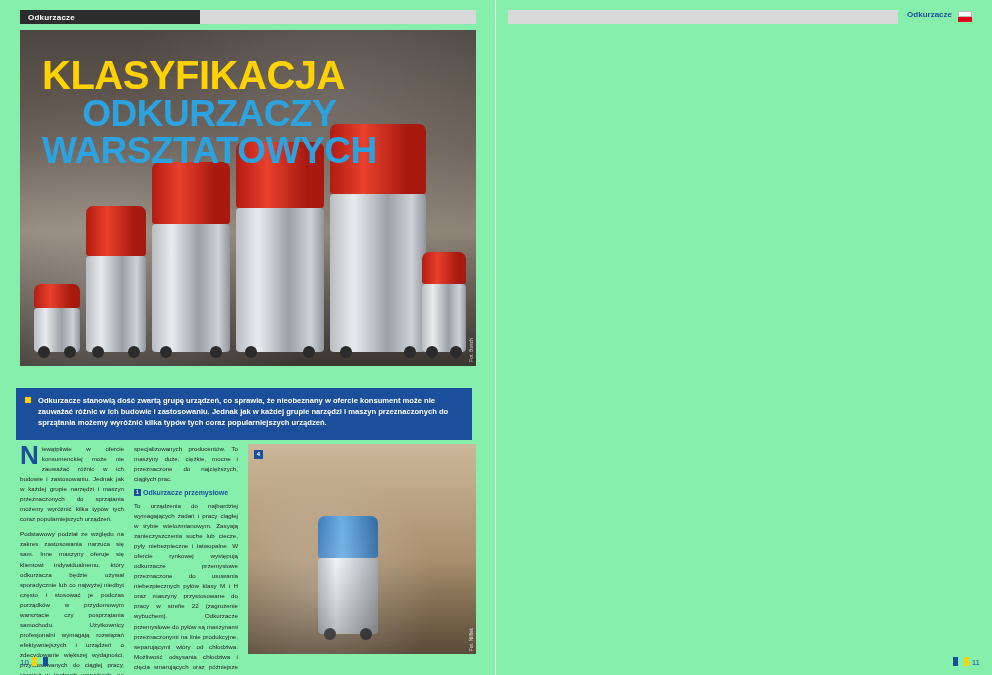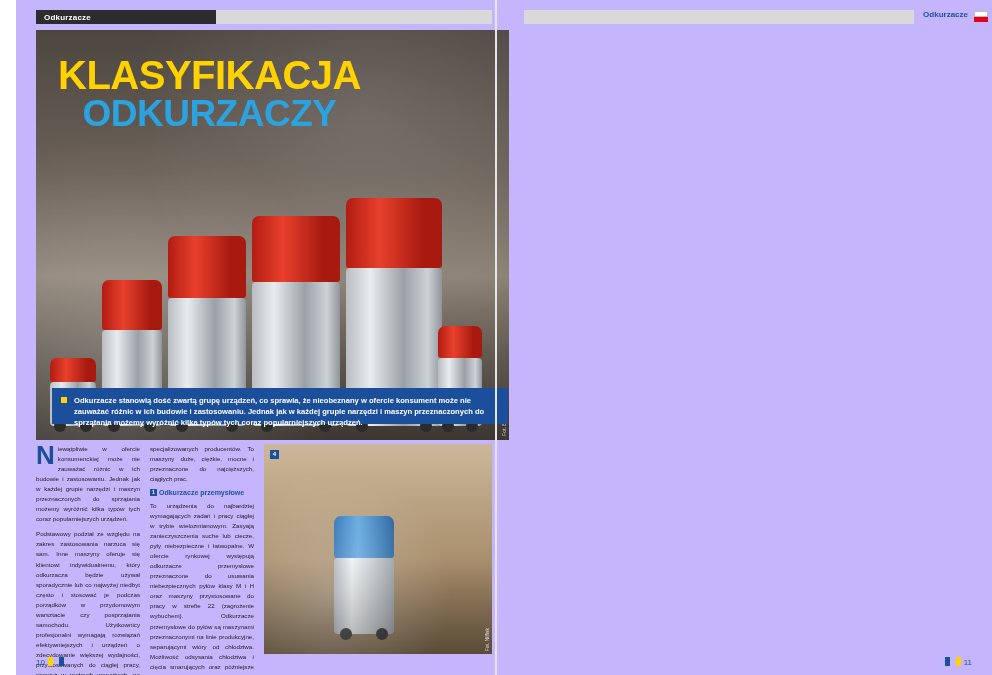--- a/index.html
+++ b/index.html
@@ -3,21 +3,21 @@
 <meta charset="utf-8">
 <style>
   html,body{margin:0;padding:0;}
   body{
     width:992px;height:675px;overflow:hidden;
     font-family:"Liberation Sans", sans-serif;
     background:#ffffff;
     color:#1a1a1a;
   }
   .spread{position:relative;width:992px;height:675px;background:#fff;}
-  .page{position:absolute;top:0;height:675px;background:#c4b5fd;margin-left:16px;}
+  .page{position:absolute;top:0;height:675px;background:#86efac;}
   .page-left{left:0;width:496px;}
   .page-right{left:496px;width:496px;}
 
   
   .runhead{
     position:absolute;top:10px;height:14px;
     font-size:8px;font-weight:bold;color:#ffffff;
     letter-spacing:.2px;
   }
   .runhead-left{left:20px;width:180px;background:#2c2c2c;padding:3px 8px;box-sizing:border-box;}
@@ -27,24 +27,23 @@
   .runhead-right{
     position:absolute;top:10px;right:40px;
     font-size:8px;font-weight:bold;color:#1b4f9c;
   }
   .flag{position:absolute;top:11px;right:20px;width:14px;height:11px;}
   .flag .w{position:absolute;left:0;top:0;width:14px;height:5.5px;background:#ffffff;border:.5px solid #bbb;box-sizing:border-box;}
   .flag .r{position:absolute;left:0;top:5.5px;width:14px;height:5.5px;background:#e2001a;}
 
   
   .hero{
-    position:absolute;left:20px;top:30px;width:456px;height:410px;
+    position:absolute;left:20px;top:30px;width:456px;height:336px;
     overflow:hidden;
     background:linear-gradient(180deg,#4d4640 0%,#6a6058 35%,#8d8276 60%,#6d6359 100%);
-    padding-left:17px;
   }
   .hero:before{
     content:"";position:absolute;inset:0;
     background:
       radial-gradient(circle at 18% 78%, rgba(255,255,255,.18), rgba(0,0,0,0) 45%),
       radial-gradient(circle at 70% 20%, rgba(255,255,255,.12), rgba(0,0,0,0) 50%),
       linear-gradient(0deg, rgba(0,0,0,.45), rgba(0,0,0,0) 40%);
   }
   
   .vac{position:absolute;bottom:14px;border-radius:6px;}
@@ -62,21 +61,21 @@
   .hero-title .l2,.hero-title .l3{font-size:37px;color:#2aa3e0;letter-spacing:-0.5px;}
   .hero-title .l2{margin-top:2px;text-align:center;}
   .hero-title .l3{margin-top:2px;}
   .photo-credit{
     position:absolute;right:2px;bottom:4px;color:#e9e9e9;font-size:5px;
     writing-mode:vertical-rl;transform:rotate(180deg);opacity:.85;
   }
 
   
   .leadbox{
-    position:absolute;left:36px;top:388px;width:456px;height:36px;
+    position:absolute;left:16px;top:388px;width:456px;height:52px;
     background:#1b4f9c;color:#fff;box-sizing:border-box;
     padding:7px 10px 7px 22px;font-size:7.6px;line-height:1.45;font-weight:bold;
   }
   .leadbox .sq{position:absolute;left:9px;top:9px;width:6px;height:6px;background:#ffd200;}
 
   
   .col{position:absolute;font-size:6.2px;line-height:1.62;text-align:justify;color:#222;}
   .col p{margin:0 0 5px 0;}
   .dropcap{
     float:left;font-size:26px;line-height:21px;font-weight:bold;color:#1b4f9c;
@@ -109,40 +108,41 @@
   }
   .cred{
     position:absolute;right:2px;bottom:3px;color:#f0f0f0;font-size:5px;
     writing-mode:vertical-rl;transform:rotate(180deg);opacity:.9;z-index:4;
   }
 
   .footer{
     position:absolute;bottom:8px;font-size:8px;font-weight:normal;color:#1b4f9c;
   }
   .footer-left{left:20px;}
-  .footer-right{right:36px;}
+  .footer-right{right:12px;}
   .fmark{display:inline-block;width:5px;height:9px;background:#ffd200;margin:0 3px;vertical-align:-1px;}
   .fmark2{display:inline-block;width:5px;height:9px;background:#1b4f9c;margin:0 3px;vertical-align:-1px;}
 
   .gutter{position:absolute;left:495px;top:0;width:2px;height:675px;background:#e6e6e6;}
 </style>
 </head>
 <body>
 
 <div class="spread">
 
   <div class="page page-left">
 
     <div class="runhead runhead-left">Odkurzacze</div>
     <div class="runhead-rule" style="left:200px;width:276px;"></div>
 
     <div class="hero">
       <div class="hero-title">
         <div class="l1">KLASYFIKACJA</div>
         <div class="l2">ODKURZACZY</div>
+        <div class="l3">WARSZTATOWYCH</div>
       </div>
 
       <div class="vac" style="left:14px;width:46px;height:70px;">
         <div class="body" style="height:44px;"></div>
           <div class="top" style="bottom:44px;height:24px;"></div>
         <div class="wheel" style="left:4px;"></div>
           <div class="wheel" style="right:4px;"></div>
       </div>
       <div class="vac" style="left:66px;width:60px;height:150px;">
         <div class="body" style="height:96px;"></div>

